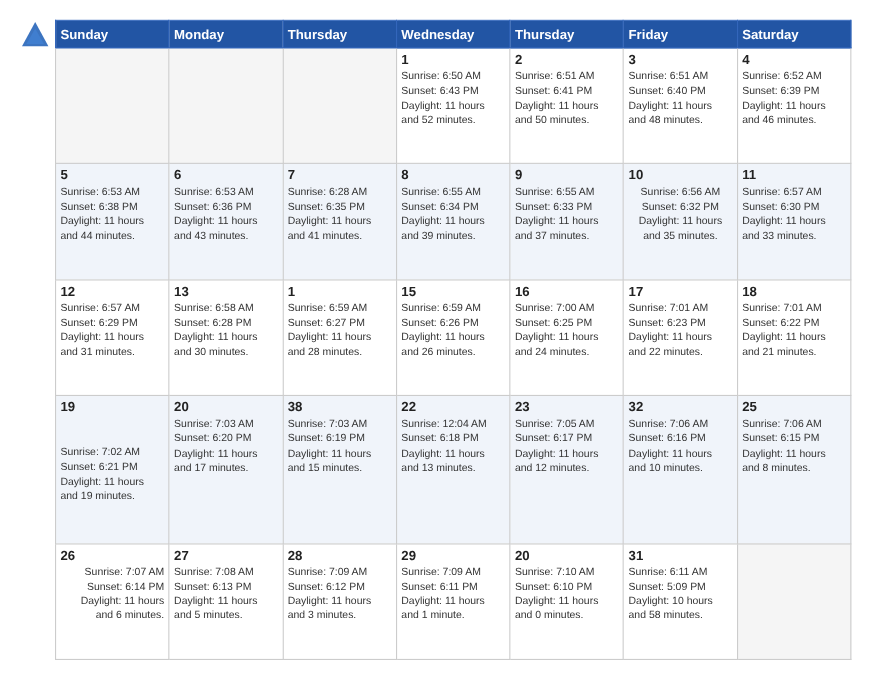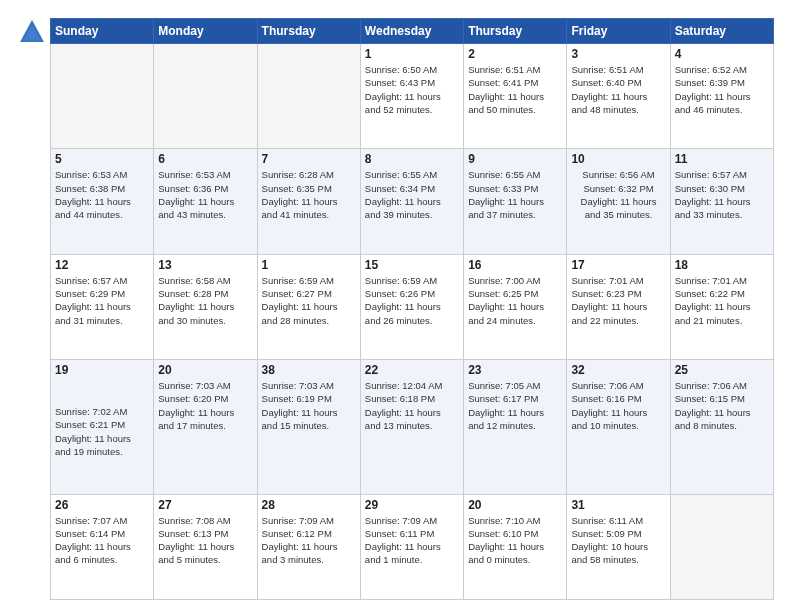--- a/index.html
+++ b/index.html
@@ -321,21 +321,21 @@
             <div class="day-num">25</div>
             <div class="day-info" style="white-space: pre-line;">Sunrise: 7:06 AM
 Sunset: 6:15 PM
 Daylight: 11 hours
 and 8 minutes.</div>
           </td>
         </tr>
         <tr>
           <td>
             <div class="day-num">26</div>
-            <div class="day-info" style="white-space: pre-line;">Sunrise: 7:07 AM
+            <div class="day-info" style="white-space: pre-line; text-align: right;">Sunrise: 7:07 AM
 Sunset: 6:14 PM
 Daylight: 11 hours
 and 6 minutes.</div>
           </td>
           <td>
             <div class="day-num">27</div>
             <div class="day-info" style="white-space: pre-line;">Sunrise: 7:08 AM
 Sunset: 6:13 PM
 Daylight: 11 hours
 and 5 minutes.</div>

